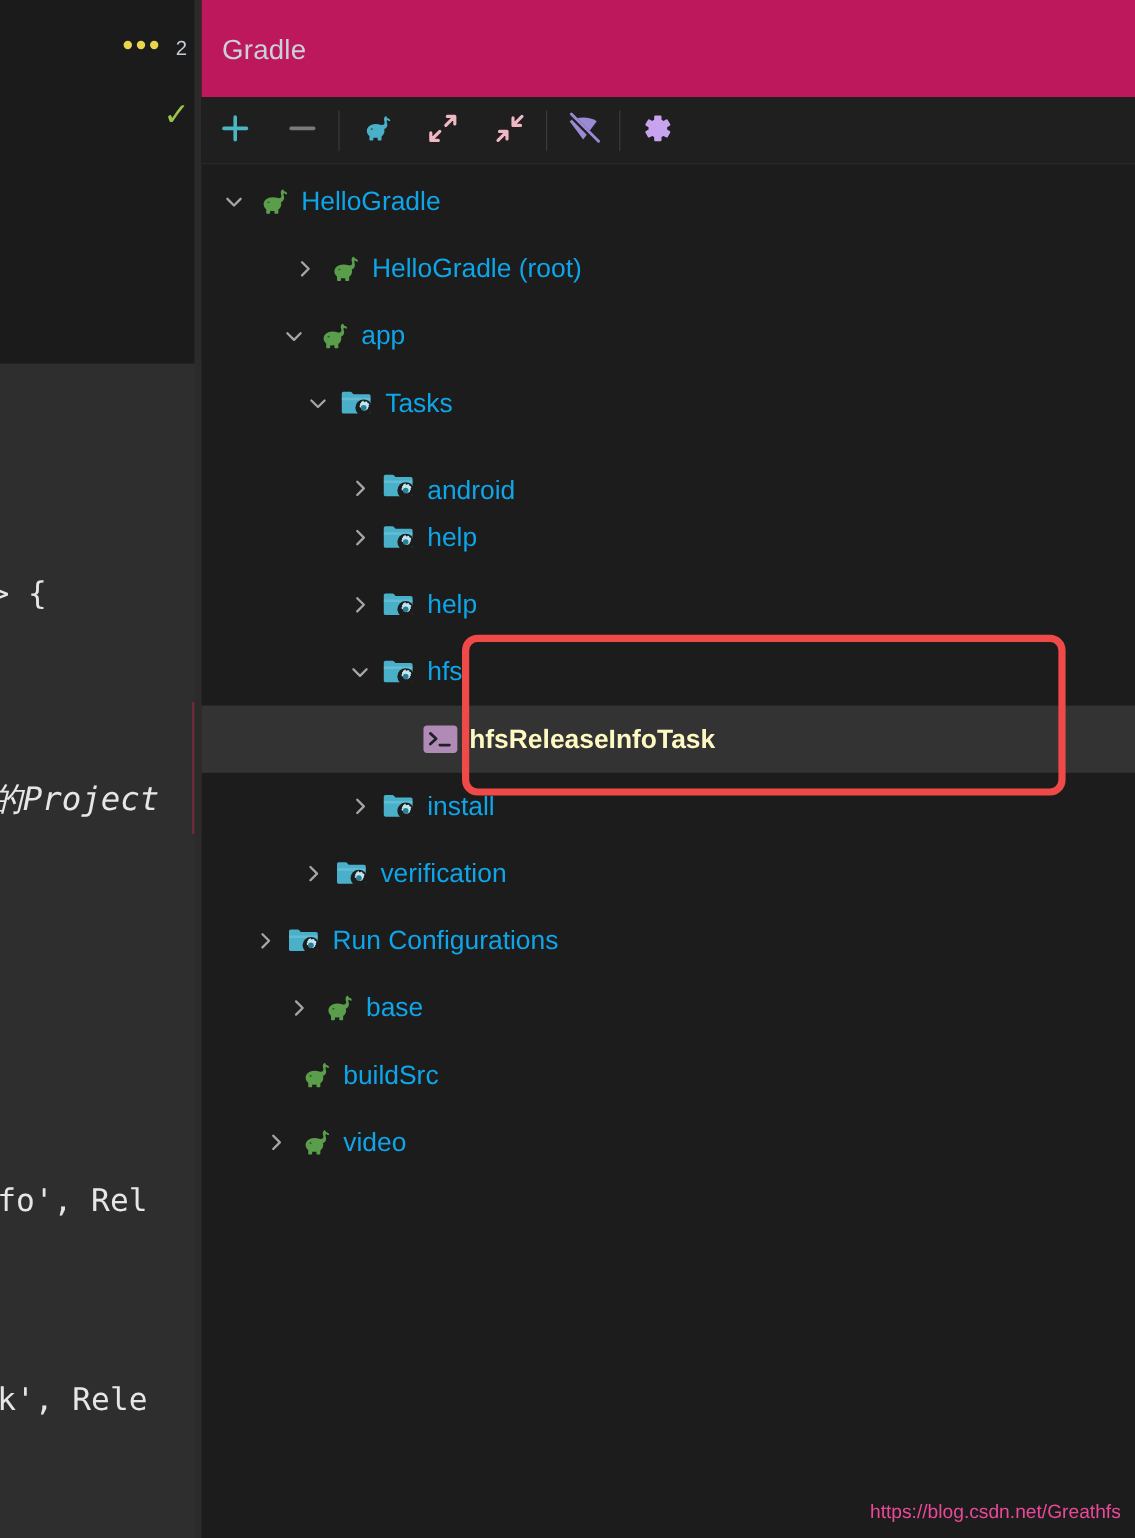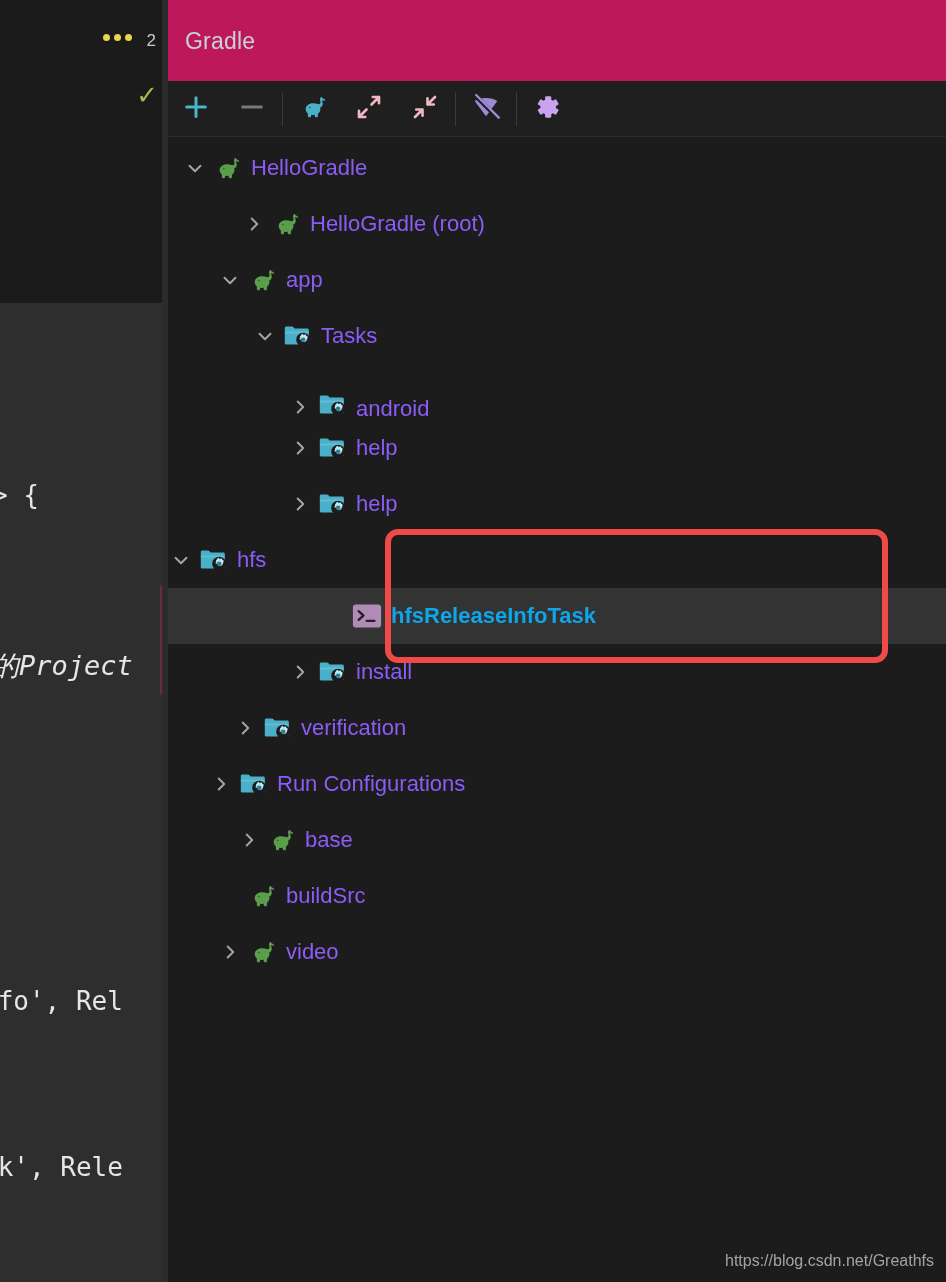--- a/index.html
+++ b/index.html
@@ -97,26 +97,26 @@
   }
 
   
   .tree {
     position:absolute; left:0; top:140px; width:778px; height:1100px;
   }
   .row {
     position:relative;
     height:56px;
     display:flex; align-items:center;
-    color:#8b5cf6; font-size:22px;
+    color:#0ea5e9; font-size:22px;
     white-space:nowrap;
   }
   .row.selected {
     background:#333333;
-    color:#0ea5e9;
+    color:#fef9c3;
   }
   .chevron {
     width:26px; height:26px; flex:0 0 26px;
     display:flex; align-items:center; justify-content:center;
     color:#a6a6a6;
   }
   .chevron svg { display:block; }
   .chevron.empty { visibility:hidden; }
   .ticon {
     width:30px; height:30px; flex:0 0 30px;
@@ -131,21 +131,21 @@
     position:absolute; left:217px; top:529px;
     width:503px; height:134px;
     border:6px solid #f04a48;
     border-radius:13px;
     pointer-events:none;
   }
 
   
   .watermark {
     position:absolute; right:12px; bottom:12px;
-    font-size:16px; color:#a3a3a3;
+    font-size:16px; color:#ec4899;
   }
 </style>
 </head>
 <body>
 
 <div id="root">
 
   <div class="editor-strip">
     <div class="editor-gutterline"></div>
 
@@ -249,21 +249,21 @@
             </svg>
           </span>
           <span class="ticon">
             <svg width="30" height="30" viewBox="0 0 32 32">
               <path fill="#5a9e4b" d="M25.5 5.2c-.9 0-1.6.6-1.9 1.5-.3 1-.2 2.2.2 3.2.3.8.3 1.6-.1 2.2-.5.8-1.6 1.1-2.7.8-1.6-.5-3.3-.8-5-.8-4.3 0-7.8 2.6-7.8 6.2 0 1.8.9 3.4 2.3 4.5v3.1c0 .5.4.9.9.9h1.7c.5 0 .9-.4.9-.9v-1.7c.6.1 1.3.2 2 .2.6 0 1.2 0 1.8-.1v1.6c0 .5.4.9.9.9h1.7c.5 0 .9-.4.9-.9v-2.8c1.6-1.1 2.6-2.8 2.6-4.7 0-.6-.1-1.2-.3-1.8.9-.3 1.7-.9 2.2-1.7.8-1.2.8-2.7.3-4-.2-.6-.3-1.3-.1-1.8.1-.3.3-.5.6-.5.4 0 .7.3.7.8h1.8c0-1.4-1.1-2.5-2.6-2.5z"></path>
               <ellipse cx="12.6" cy="16.6" rx="1.0" ry="0.75" fill="#2f5c26"></ellipse>
             </svg>
           </span>
           <span class="label">HelloGradle (root)</span>
         </div>
-        <div class="row" style="padding-left: 49px;">
+        <div class="row" style="padding-left: 64px;">
           <span class="chevron">
             <svg width="22" height="22" viewBox="0 0 24 24">
               <path d="M6 9.5l6 6 6-6" stroke="#a6a6a6" stroke-width="2.1" fill="none" stroke-linecap="round" stroke-linejoin="round"></path>
             </svg>
           </span>
           <span class="ticon">
             <svg width="30" height="30" viewBox="0 0 32 32">
               <path fill="#5a9e4b" d="M25.5 5.2c-.9 0-1.6.6-1.9 1.5-.3 1-.2 2.2.2 3.2.3.8.3 1.6-.1 2.2-.5.8-1.6 1.1-2.7.8-1.6-.5-3.3-.8-5-.8-4.3 0-7.8 2.6-7.8 6.2 0 1.8.9 3.4 2.3 4.5v3.1c0 .5.4.9.9.9h1.7c.5 0 .9-.4.9-.9v-1.7c.6.1 1.3.2 2 .2.6 0 1.2 0 1.8-.1v1.6c0 .5.4.9.9.9h1.7c.5 0 .9-.4.9-.9v-2.8c1.6-1.1 2.6-2.8 2.6-4.7 0-.6-.1-1.2-.3-1.8.9-.3 1.7-.9 2.2-1.7.8-1.2.8-2.7.3-4-.2-.6-.3-1.3-.1-1.8.1-.3.3-.5.6-.5.4 0 .7.3.7.8h1.8c0-1.4-1.1-2.5-2.6-2.5z"></path>
               <ellipse cx="12.6" cy="16.6" rx="1.0" ry="0.75" fill="#2f5c26"></ellipse>
             </svg>
@@ -331,21 +331,21 @@
             <svg width="30" height="30" viewBox="0 0 32 32">
               <path fill="#4ab0c9" d="M3 7.5c0-.9.7-1.6 1.6-1.6h6.1c.5 0 1 .2 1.3.6l1.4 1.6H27c.9 0 1.6.7 1.6 1.6v13.8c0 .9-.7 1.6-1.6 1.6H4.6c-.9 0-1.6-.7-1.6-1.6V7.5z"></path>
               <path fill="#8fd3e6" d="M3 11.2h25.6v2.2H3z" opacity="0.35"></path>
               <circle cx="22.5" cy="20" r="7.4" fill="#1c1c1c"></circle>
               <path fill="#bfe7f2" d="M22.5 14.6l1.1.35.9-.72 1.05.52.35 1.1 1.1.35.52 1.05-.72.9.35 1.1-.9.72.0 1.15-1.05.52-.72.9-1.1-.35-1.1.35-.72-.9-1.05-.52-.35-1.1-1.1-.35-.35-1.15.72-.9-.35-1.1.9-.72.35-1.1 1.05-.52.72-.9z"></path>
               <circle cx="22.5" cy="20" r="2.5" fill="#2a7f95"></circle>
             </svg>
           </span>
           <span class="label">help</span>
         </div>
-        <div class="row" style="">
+        <div class="row" style="padding-left: 119px;">
           <span class="chevron">
             <svg width="22" height="22" viewBox="0 0 24 24">
               <path d="M6 9.5l6 6 6-6" stroke="#a6a6a6" stroke-width="2.1" fill="none" stroke-linecap="round" stroke-linejoin="round"></path>
             </svg>
           </span>
           <span class="ticon">
             <svg width="30" height="30" viewBox="0 0 32 32">
               <path fill="#4ab0c9" d="M3 7.5c0-.9.7-1.6 1.6-1.6h6.1c.5 0 1 .2 1.3.6l1.4 1.6H27c.9 0 1.6.7 1.6 1.6v13.8c0 .9-.7 1.6-1.6 1.6H4.6c-.9 0-1.6-.7-1.6-1.6V7.5z"></path>
               <path fill="#8fd3e6" d="M3 11.2h25.6v2.2H3z" opacity="0.35"></path>
               <circle cx="22.5" cy="20" r="7.4" fill="#1c1c1c"></circle>
@@ -376,21 +376,21 @@
             <svg width="30" height="30" viewBox="0 0 32 32">
               <path fill="#4ab0c9" d="M3 7.5c0-.9.7-1.6 1.6-1.6h6.1c.5 0 1 .2 1.3.6l1.4 1.6H27c.9 0 1.6.7 1.6 1.6v13.8c0 .9-.7 1.6-1.6 1.6H4.6c-.9 0-1.6-.7-1.6-1.6V7.5z"></path>
               <path fill="#8fd3e6" d="M3 11.2h25.6v2.2H3z" opacity="0.35"></path>
               <circle cx="22.5" cy="20" r="7.4" fill="#1c1c1c"></circle>
               <path fill="#bfe7f2" d="M22.5 14.6l1.1.35.9-.72 1.05.52.35 1.1 1.1.35.52 1.05-.72.9.35 1.1-.9.72.0 1.15-1.05.52-.72.9-1.1-.35-1.1.35-.72-.9-1.05-.52-.35-1.1-1.1-.35-.35-1.15.72-.9-.35-1.1.9-.72.35-1.1 1.05-.52.72-.9z"></path>
               <circle cx="22.5" cy="20" r="2.5" fill="#2a7f95"></circle>
             </svg>
           </span>
           <span class="label">install</span>
         </div>
-        <div class="row" style="padding-left: 64px;">
+        <div class="row" style="padding-left: 80px;">
           <span class="chevron">
             <svg width="22" height="22" viewBox="0 0 24 24">
               <path d="M9.5 6l6 6-6 6" stroke="#a6a6a6" stroke-width="2.1" fill="none" stroke-linecap="round" stroke-linejoin="round"></path>
             </svg>
           </span>
           <span class="ticon">
             <svg width="30" height="30" viewBox="0 0 32 32">
               <path fill="#4ab0c9" d="M3 7.5c0-.9.7-1.6 1.6-1.6h6.1c.5 0 1 .2 1.3.6l1.4 1.6H27c.9 0 1.6.7 1.6 1.6v13.8c0 .9-.7 1.6-1.6 1.6H4.6c-.9 0-1.6-.7-1.6-1.6V7.5z"></path>
               <path fill="#8fd3e6" d="M3 11.2h25.6v2.2H3z" opacity="0.35"></path>
               <circle cx="22.5" cy="20" r="7.4" fill="#1c1c1c"></circle>

